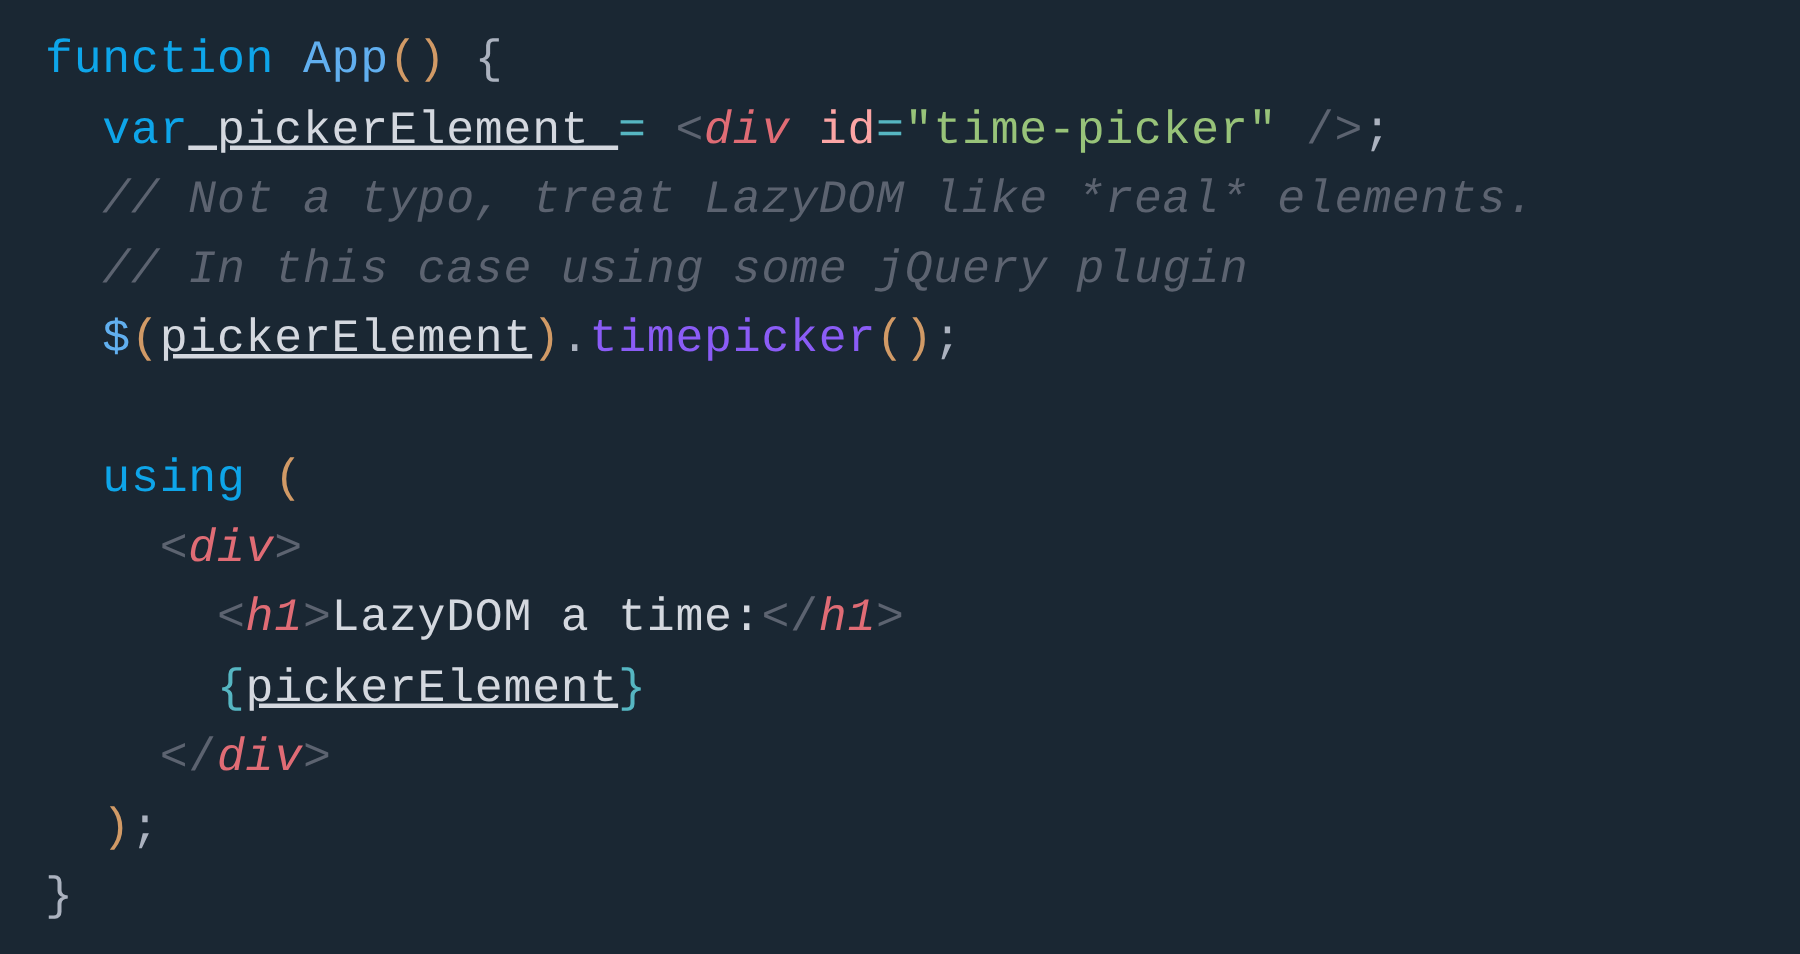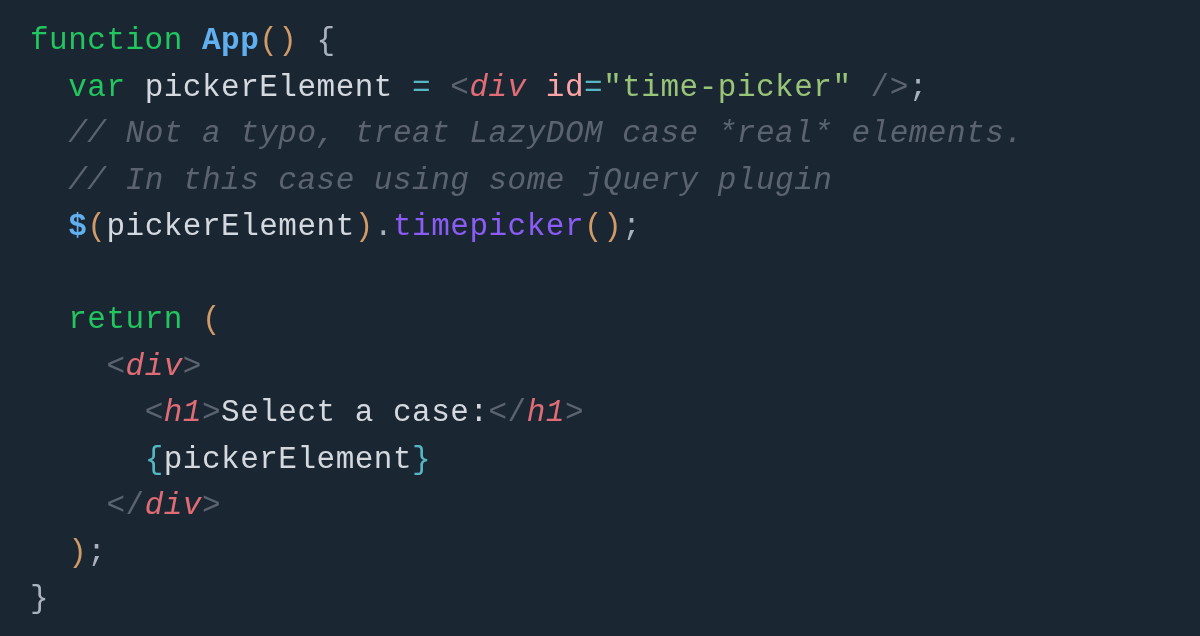--- a/index.html
+++ b/index.html
@@ -18,44 +18,44 @@
       width: 1200px;
       height: 636px;
       letter-spacing: 0.5px;
     }
     
     pre {
       font-family: inherit;
       white-space: pre;
     }
     
-    .keyword { color: #22c55e; }
-    .fn-name { color: #61afef; font-weight: bold; }
+    .keyword { color: #0ea5e9; }
+    .fn-name { color: #61afef; }
     .punct { color: #abb2bf; }
     .paren { color: #d19a66; }
     .comment { color: #5c6370; font-style: italic; }
     .tag { color: #e06c75; font-style: italic; }
     .tag-bracket { color: #5c6370; }
     .attr { color: #fca5a5; }
     .string { color: #98c379; }
     .text { color: #d4d8df; }
     .call { color: #8b5cf6; }
     .guide { color: #3e4451; }
-    .white { color: #d4d8df; }
+    .white { color: #d4d8df; text-decoration: underline; }
     .brace { color: #abb2bf; }
     .equals { color: #56b6c2; }
   </style>
 </head>
 <body>
 
 <pre><span><span class="keyword">function</span> <span class="fn-name">App</span><span class="paren">()</span><span class="brace"> {</span></span>
 <span><span class="guide">  </span><span class="keyword">var</span><span class="white"> pickerElement </span><span class="equals">=</span><span> </span><span class="tag-bracket">&lt;</span><span class="tag">div</span><span> </span><span class="attr">id</span><span class="equals">=</span><span class="string">"</span><span class="string">time-picker</span><span class="string">"</span><span class="tag-bracket"> /&gt;</span><span class="punct">;</span></span>
-<span><span class="guide">  </span><span class="comment">// Not a typo, treat LazyDOM case *real* elements.</span></span>
+<span><span class="guide">  </span><span class="comment">// Not a typo, treat LazyDOM like *real* elements.</span></span>
 <span><span class="guide">  </span><span class="comment">// In this case using some jQuery plugin</span></span>
 <span><span class="guide">  </span><span class="fn-name">$</span><span class="paren">(</span><span class="white">pickerElement</span><span class="paren">)</span><span class="punct">.</span><span class="call">timepicker</span><span class="paren">()</span><span class="punct">;</span></span>
 <span></span>
-<span><span class="guide">  </span><span class="keyword">return</span><span> </span><span class="paren">(</span></span>
+<span><span class="guide">  </span><span class="keyword">using</span><span> </span><span class="paren">(</span></span>
 <span><span class="guide">    </span><span class="tag-bracket">&lt;</span><span class="tag">div</span><span class="tag-bracket">&gt;</span></span>
-<span><span class="guide">      </span><span class="tag-bracket">&lt;</span><span class="tag">h1</span><span class="tag-bracket">&gt;</span><span class="text">Select a case:</span><span class="tag-bracket">&lt;/</span><span class="tag">h1</span><span class="tag-bracket">&gt;</span></span>
+<span><span class="guide">      </span><span class="tag-bracket">&lt;</span><span class="tag">h1</span><span class="tag-bracket">&gt;</span><span class="text">LazyDOM a time:</span><span class="tag-bracket">&lt;/</span><span class="tag">h1</span><span class="tag-bracket">&gt;</span></span>
 <span><span class="guide">      </span><span class="equals">{</span><span class="white">pickerElement</span><span class="equals">}</span></span>
 <span><span class="guide">    </span><span class="tag-bracket">&lt;/</span><span class="tag">div</span><span class="tag-bracket">&gt;</span></span>
 <span><span class="guide">  </span><span class="paren">)</span><span class="punct">;</span></span>
 <span><span class="brace">}</span></span></pre>
 
 </body></html>

